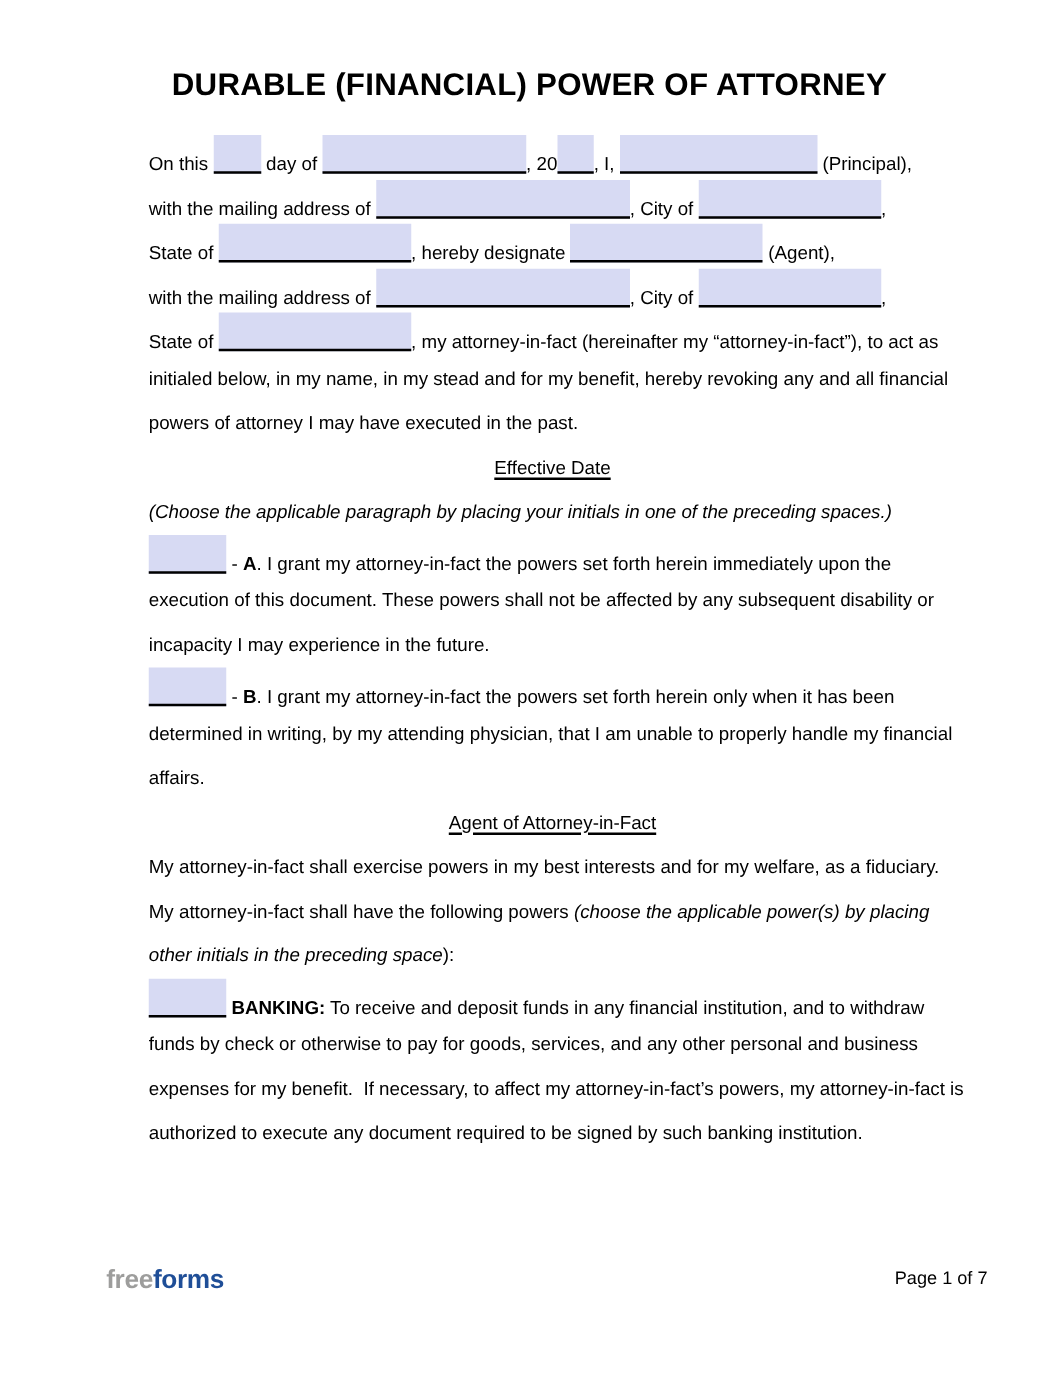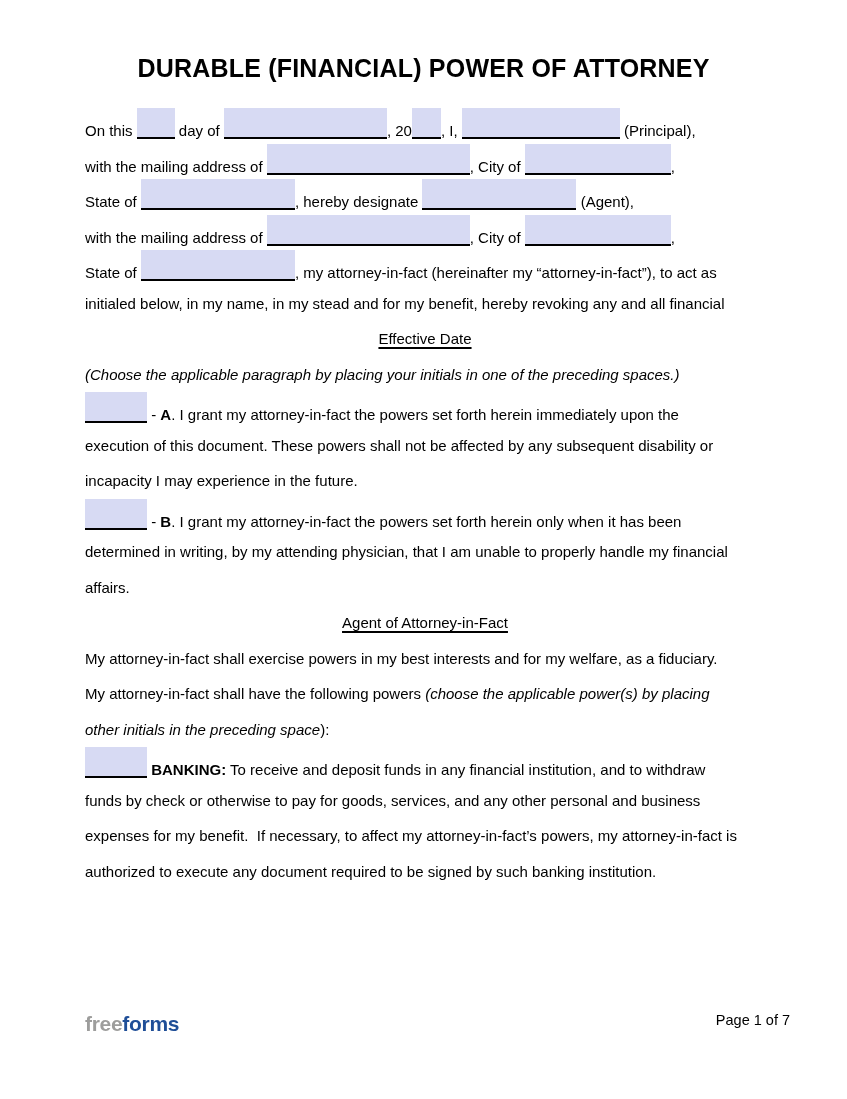--- a/index.html
+++ b/index.html
@@ -15,21 +15,21 @@
 
   .doc-title {
     margin-top: 54px;
     text-align: center;
     font-size: 25px;
     font-weight: bold;
     letter-spacing: 0.2px;
   }
 
   .doc-body {
-    margin: 25px 82px 0 85px;
+    margin: 25px 82px 0 119px;
     font-size: 15px;
   }
   .line {
     height: 35.5px;
     line-height: 35.5px;
     white-space: nowrap;
   }
   .line.center { text-align: center; }
   .hd {
     font-weight: normal;
@@ -46,41 +46,42 @@
     background: #D7DAF3;
     border-bottom: 2px solid #000;
     vertical-align: -3px;
   }
 
   .footer {
     position: absolute;
     left: 85px; right: 57px; top: 1012px;
     display: flex;
     justify-content: space-between;
-    align-items: flex-start;
+    align-items: center;
   }
   .brand { font-size: 21px; font-weight: bold; letter-spacing: -0.3px; }
   .brand .free  { color: #9D9D9C; }
   .brand .forms { color: #1F4E97; }
   .pageno { font-size: 14.5px; padding-bottom: 3px; }
 </style>
 </head>
 <body>
 
 <div class="page">
 
   <div class="doc-title">DURABLE (FINANCIAL) POWER OF ATTORNEY</div>
 
   <div class="doc-body">
       <div class="line"><span>On this </span><span class="blank" style="width: 38px;"></span><span> day of </span><span class="blank" style="width: 163px;"></span><span>, 20</span><span class="blank" style="width: 29px;"></span><span>, I, </span><span class="blank" style="width: 158px;"></span><span> (Principal),</span></div>
       <div class="line"><span>with the mailing address of </span><span class="blank" style="width: 203px;"></span><span>, City of </span><span class="blank" style="width: 146px;"></span><span>,</span></div>
       <div class="line"><span>State of </span><span class="blank" style="width: 154px;"></span><span>, hereby designate </span><span class="blank" style="width: 154px;"></span><span> (Agent),</span></div>
       <div class="line"><span>with the mailing address of </span><span class="blank" style="width: 203px;"></span><span>, City of </span><span class="blank" style="width: 146px;"></span><span>,</span></div>
       <div class="line"><span>State of </span><span class="blank" style="width: 154px;"></span><span>, my attorney-in-fact (hereinafter my “attorney-in-fact”), to act as</span></div>
       <div class="line"><span>initialed below, in my name, in my stead and for my benefit, hereby revoking any and all financial</span></div>
+      <div class="line"><span>powers of attorney I may have executed in the past.</span></div>
       <div class="line center"><span class="hd">Effective Date</span></div>
       <div class="line"><span class="i">(Choose the applicable paragraph by placing your initials in one of the preceding spaces.)</span></div>
       <div class="line"><span class="blank" style="width: 62px;"></span><span> - </span><span class="b">A</span><span>. I grant my attorney-in-fact the powers set forth herein immediately upon the</span></div>
       <div class="line"><span>execution of this document. These powers shall not be affected by any subsequent disability or</span></div>
       <div class="line"><span>incapacity I may experience in the future.</span></div>
       <div class="line"><span class="blank" style="width: 62px;"></span><span> - </span><span class="b">B</span><span>. I grant my attorney-in-fact the powers set forth herein only when it has been</span></div>
       <div class="line"><span>determined in writing, by my attending physician, that I am unable to properly handle my financial</span></div>
       <div class="line"><span>affairs.</span></div>
       <div class="line center"><span class="hd">Agent of Attorney-in-Fact</span></div>
       <div class="line"><span>My attorney-in-fact shall exercise powers in my best interests and for my welfare, as a fiduciary.</span></div>

